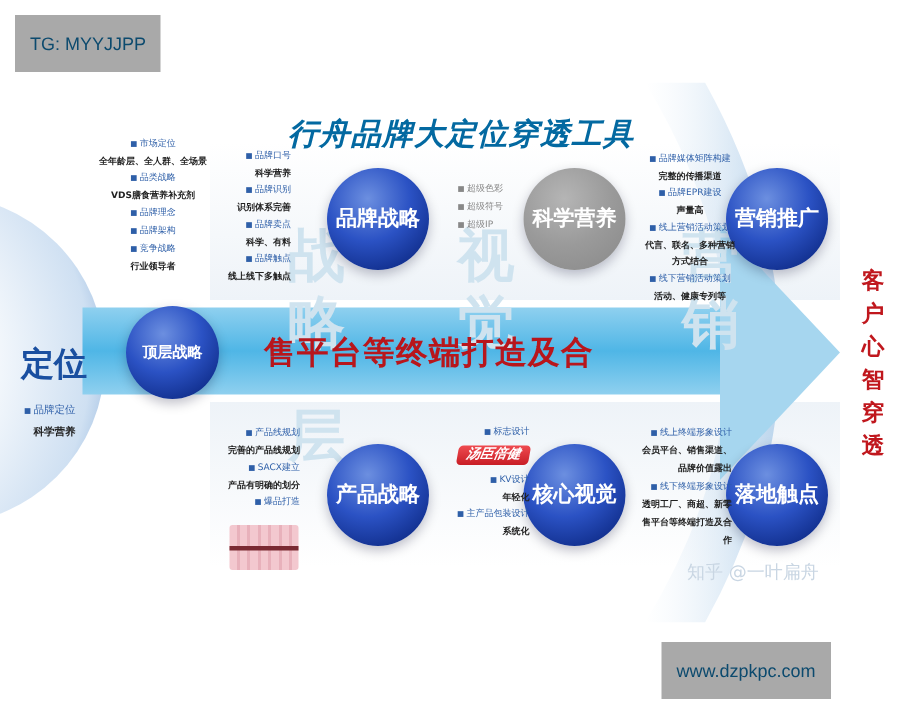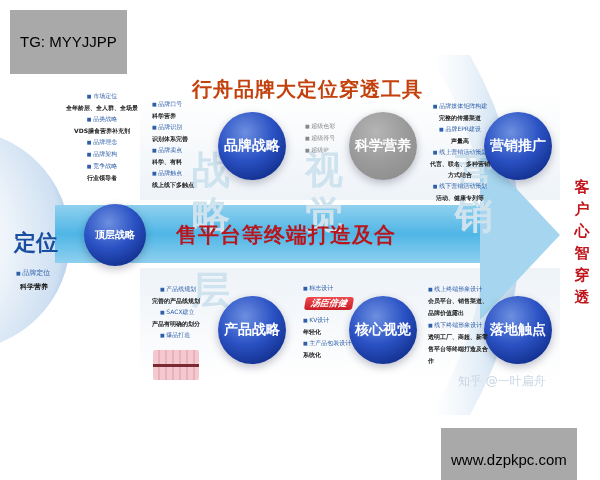--- a/index.html
+++ b/index.html
@@ -1,35 +1,35 @@
 <!DOCTYPE html>
 <html><head>
 <meta charset="utf-8">
 <style>
   html,body{margin:0;padding:0;}
   body{width:600px;height:480px;position:relative;overflow:hidden;background:#ffffff;font-family:"DejaVu Sans","Liberation Sans",sans-serif;}
   .abs{position:absolute;}
-  .wm-box{background:#a9a9a9;color:#000000;font-family:"Liberation Sans",sans-serif;font-size:15px;line-height:24px;padding:17px 10px;white-space:nowrap;}
+  .wm-box{background:#a9a9a9;color:#0c4a6e;font-family:"Liberation Sans",sans-serif;font-size:12px;line-height:24px;padding:4px 10px;white-space:nowrap;}
   
   .arc-left{left:-150px;top:130px;width:220px;height:220px;border-radius:50%;background:radial-gradient(circle at 20% 50%,#ffffff 40%,#cfe0f2 80%,#6e9bd0 100%);}
   .band{left:55px;top:205px;width:470px;height:58px;background:linear-gradient(180deg,#8fd0ef 0%,#4fb6e6 50%,#8fd0ef 100%);}
   .band-arrow{left:480px;top:150px;width:0;height:0;border-top:85px solid transparent;border-bottom:85px solid transparent;border-left:80px solid #a6d6ef;}
   .panel-top{left:140px;top:95px;width:420px;height:105px;background:linear-gradient(180deg,#ffffff,#eef3f8);}
   .panel-bot{left:140px;top:268px;width:420px;height:110px;background:linear-gradient(180deg,#eef3f8,#ffffff);}
   .ghost{color:#cfe3ef;font-size:38px;font-weight:bold;line-height:40px;}
-  .title-top{color:#c2410c;font-size:20px;font-weight:bold;letter-spacing:1px;white-space:nowrap;}
+  .title-top{color:#0369a1;font-size:20px;font-weight:bold;letter-spacing:1px;white-space:nowrap;font-style:italic;}
   .title-main{color:#b8161c;font-size:21px;font-weight:bold;letter-spacing:1px;white-space:nowrap;}
   .ball{border-radius:50%;background:radial-gradient(circle at 40% 30%,#6c8fe0 0%,#2b52c4 45%,#12308f 80%,#0b2070 100%);box-shadow:0 3px 8px rgba(0,0,40,0.25);display:flex;align-items:center;justify-content:center;color:#ffffff;font-weight:bold;font-size:14px;white-space:nowrap;}
   .ball.gray{background:radial-gradient(circle at 40% 30%,#b5b5b5 0%,#9a9a9a 50%,#888 100%);}
   .ball.sm{font-size:10px;}
   .list{font-size:6px;line-height:11px;text-align:center;white-space:nowrap;}
   .list .h{color:#2e5fa8;}
   .list .h::before{content:"■ ";color:#2e5fa8;font-size:5px;}
   .list .t{color:#222;font-weight:bold;}
-  .list.left{text-align:left;}
+  .list.left{text-align:right;}
   .gray-list{font-size:6px;line-height:11px;color:#888;white-space:nowrap;}
   .gray-list div::before{content:"■ ";font-size:5px;}
   .side-title{color:#1a4fa0;font-size:22px;font-weight:bold;}
   .vert{color:#c0171d;font-size:15px;font-weight:bold;line-height:22px;width:20px;text-align:center;}
   .logo-badge{background:linear-gradient(180deg,#ef4b50,#c81d25);color:#fff;font-size:9px;font-style:italic;font-weight:bold;padding:1px 6px;border-radius:3px;transform:skewX(-10deg);white-space:nowrap;}
   .product{background:repeating-linear-gradient(90deg,#f3c8cf 0 5px,#e8b1bb 5px 7px);border-radius:2px;}
   .product-band{height:3px;background:#7a2a33;}
   .zhihu{color:#c9d6e3;font-size:12px;white-space:nowrap;}
 </style>
 </head>

